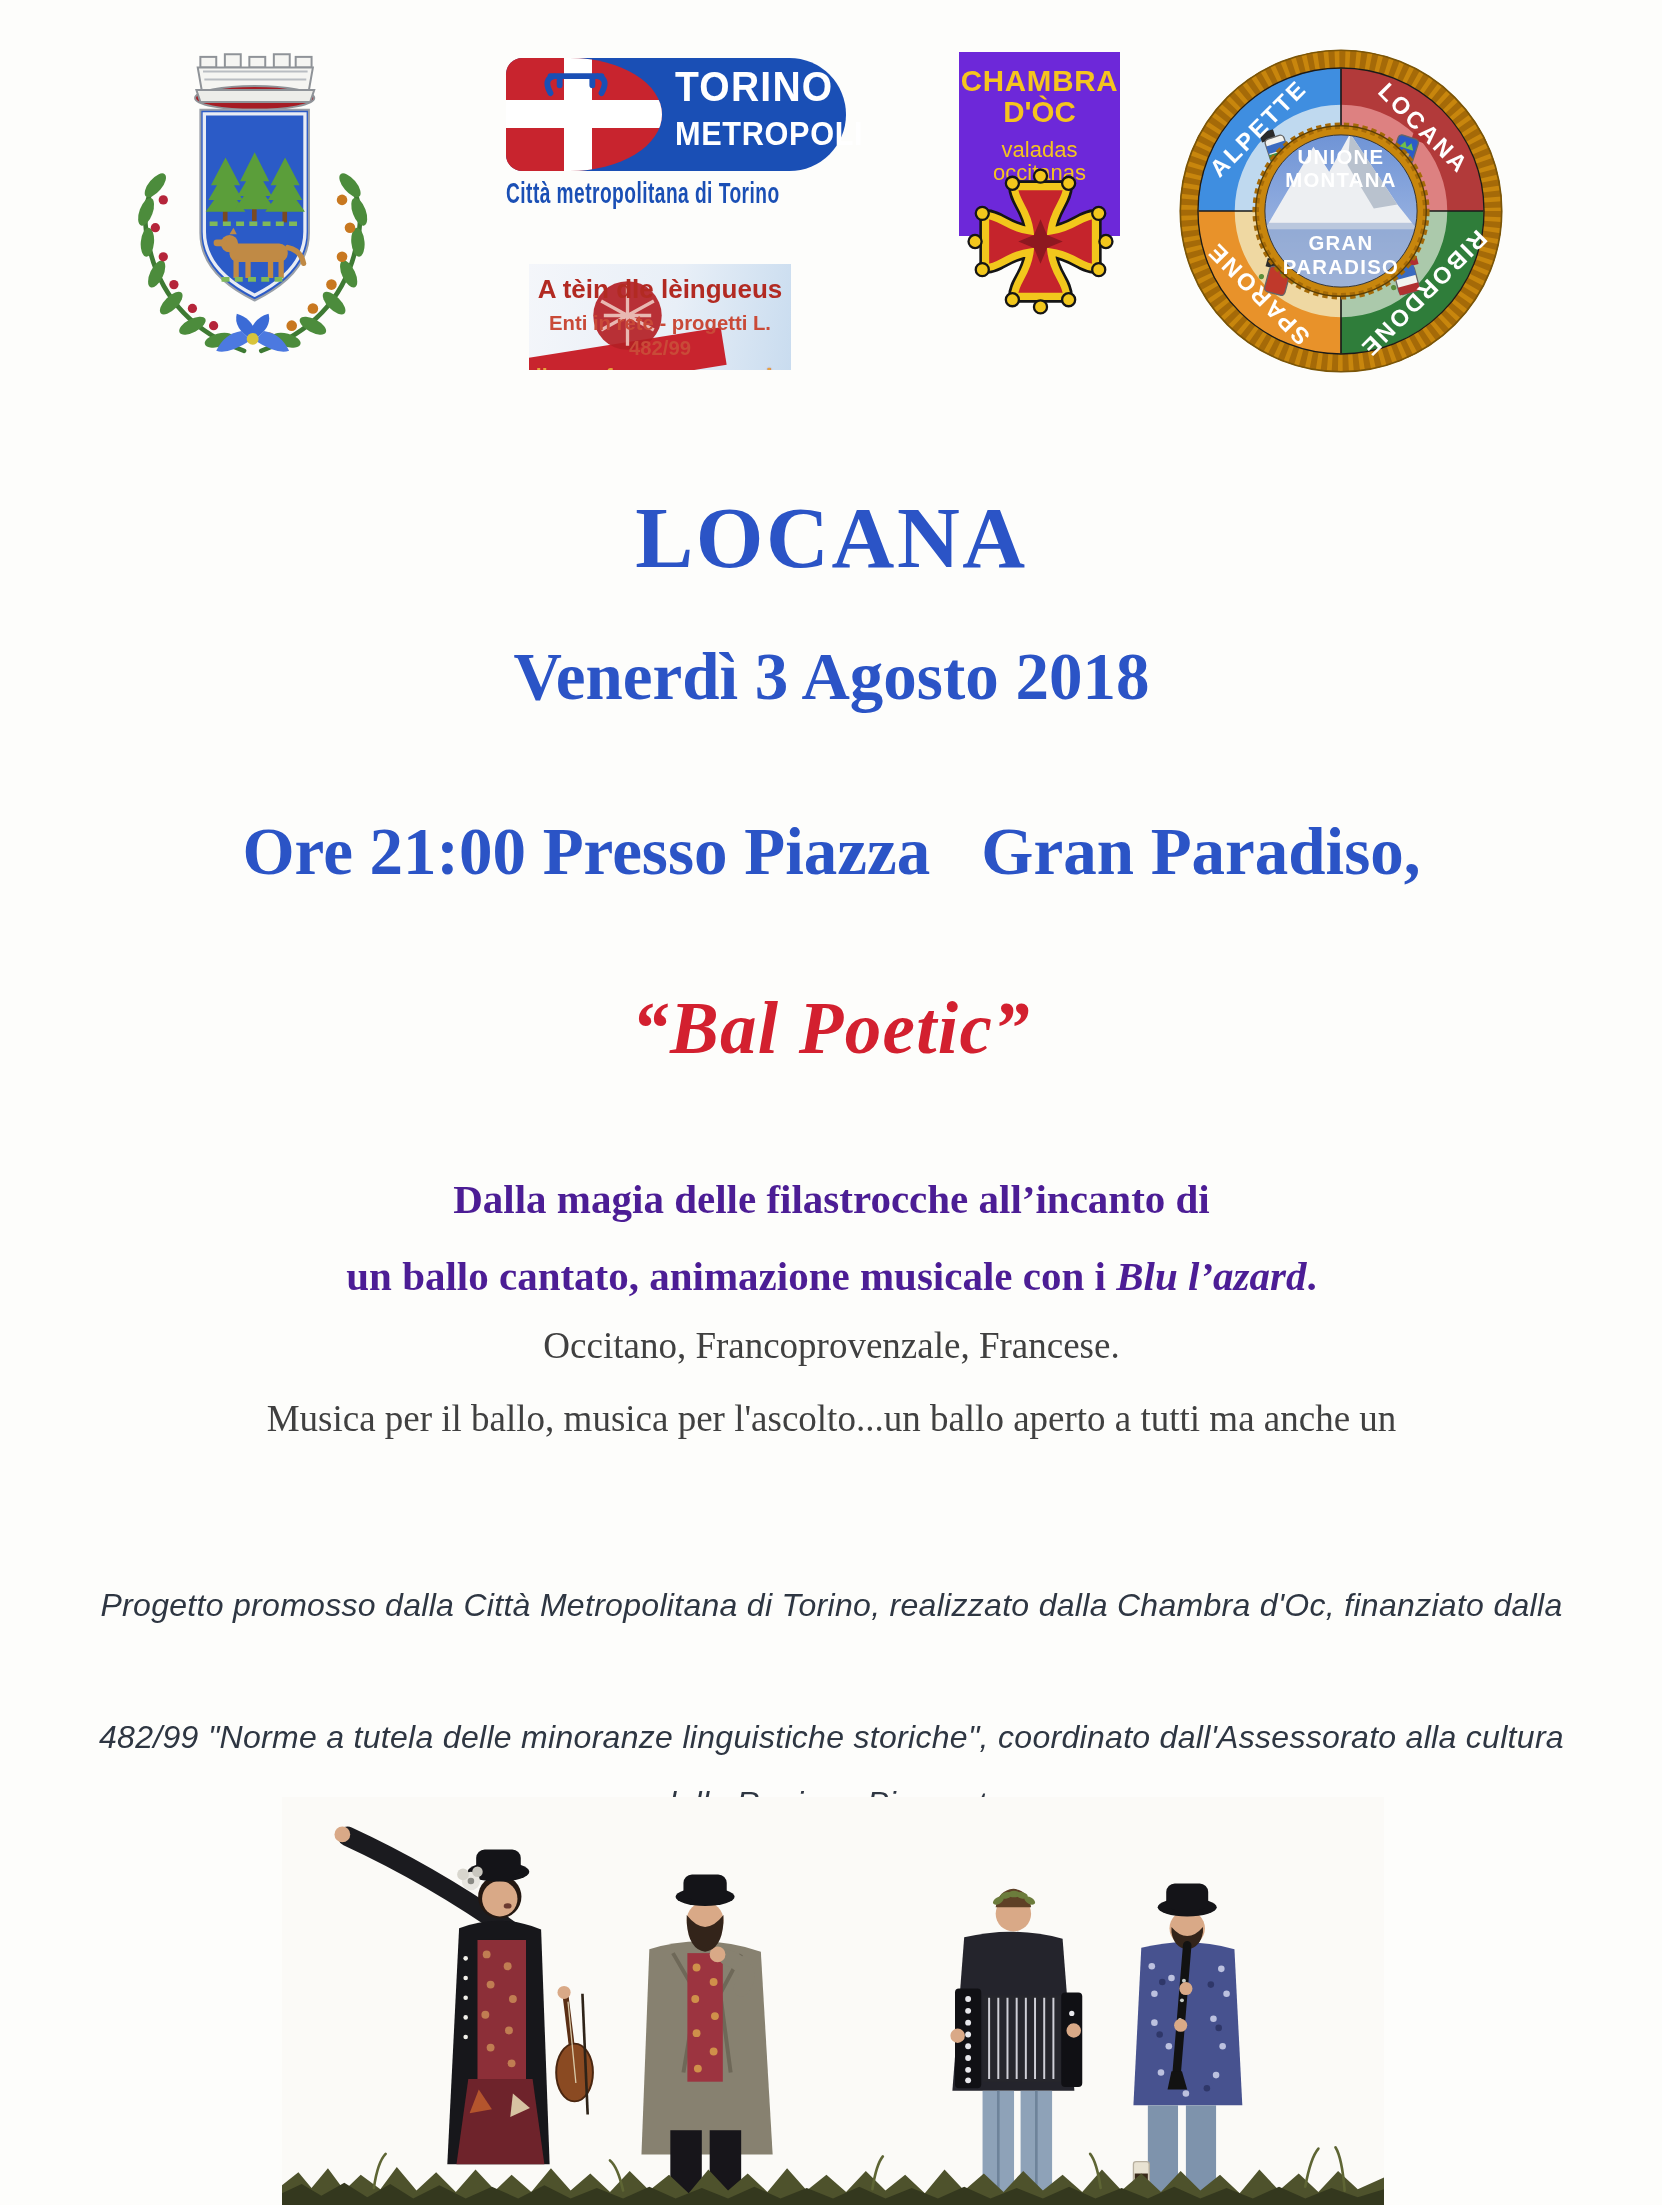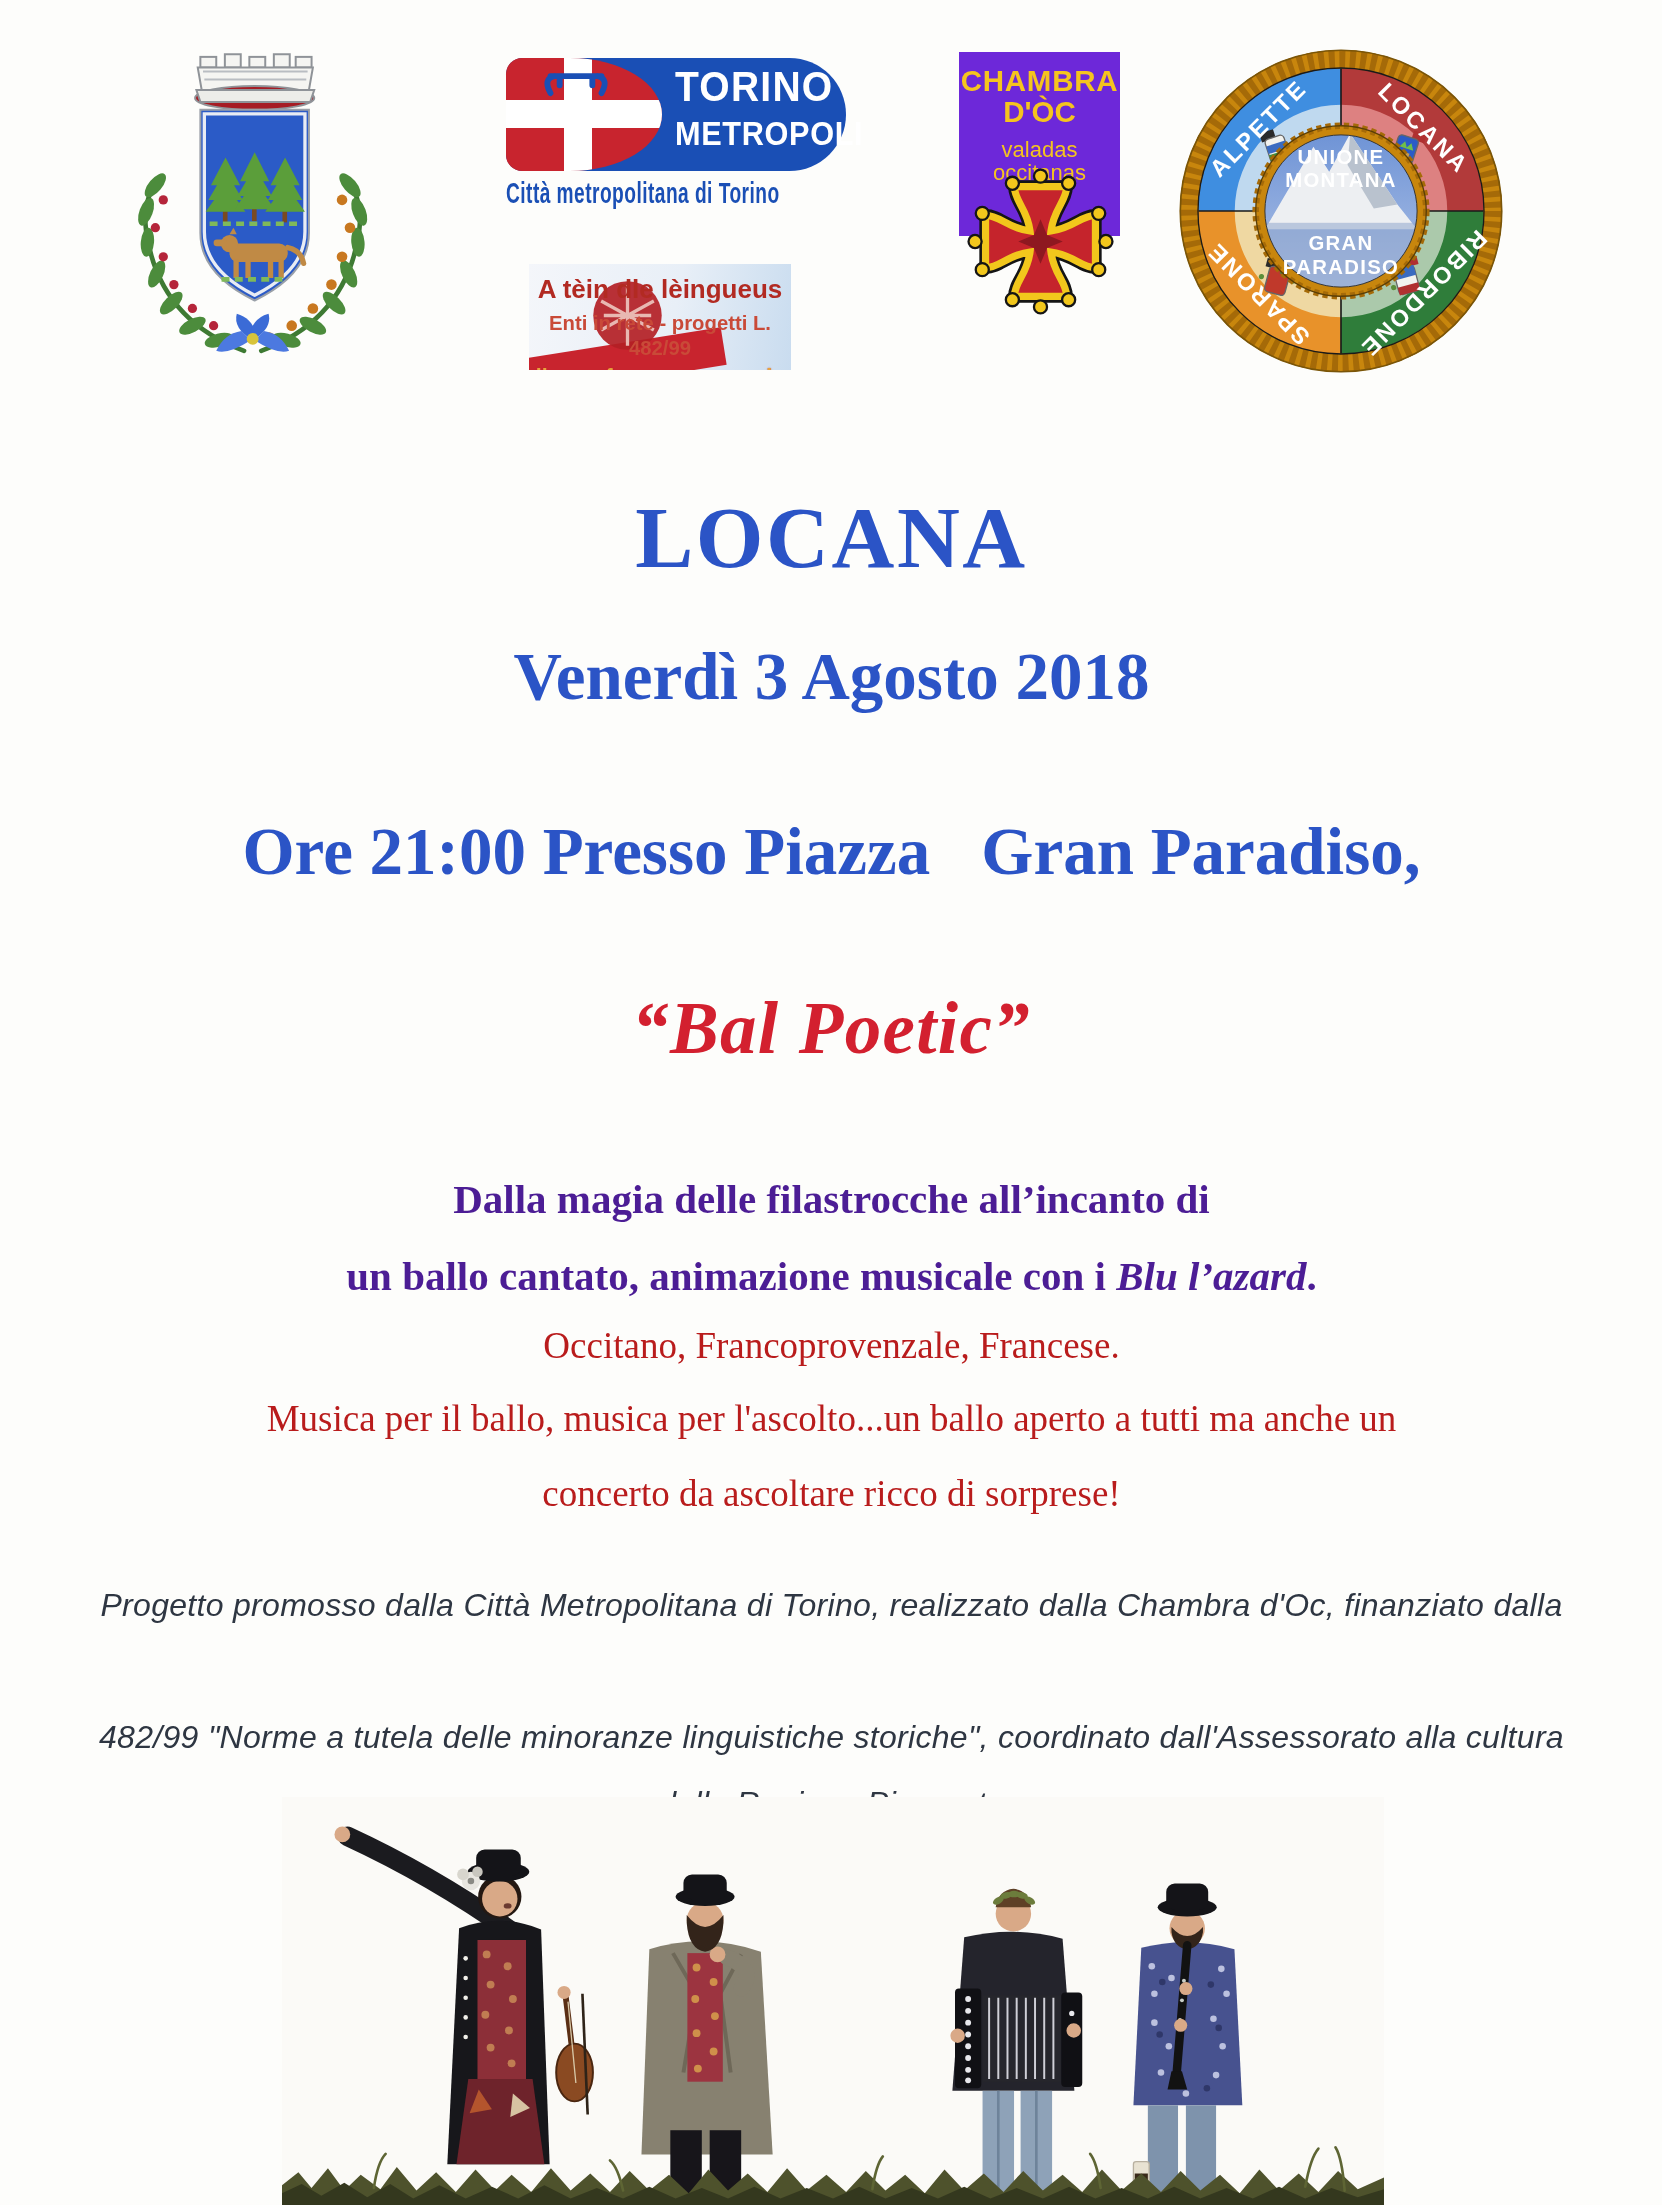--- a/index.html
+++ b/index.html
@@ -47,21 +47,21 @@
 
   
   .t-town{top:487px;font-size:87px;font-weight:bold;color:#2B54C6;letter-spacing:2.6px;}
   .t-date{top:638px;font-size:67px;font-weight:bold;color:#2B54C6;text-align:center;}
   .t-place{top:813px;font-size:67px;font-weight:bold;color:#2B54C6;white-space:nowrap;}
   .gap{display:inline-block;width:51px;}
   .t-show{top:987px;font-size:73px;font-weight:bold;font-style:italic;color:#D3202F;letter-spacing:1.3px;}
   .t-lead{font-size:41px;font-weight:bold;color:#4c1d95;}
   .t-lead1{top:1175px;}
   .t-lead2{top:1252px;}
-  .t-reg{font-size:37px;color:#b91c1c;}
+  .t-reg{font-size:37px;color:#404040;}
   .t-lang{top:1324px;}
   .t-body1{top:1397px;white-space:nowrap;}
   .t-body2{top:1472px;}
   .band-italic{font-style:italic;}
 
   .footer-line{font-family:"Liberation Sans","DejaVu Sans",sans-serif;font-style:italic;
     font-size:32px;color:#2E3642;white-space:nowrap;letter-spacing:0.3px;}
   .f1{top:1587px;} .f2{top:1654px;} .f3{top:1719px;} .f4{top:1785px;}
 
   .photo{left:282px;top:1797px;width:1102px;height:408px;}
@@ -304,21 +304,20 @@
   <div class="abs ctr t-town">LOCANA</div>
   <div class="abs ctr t-date">Venerdì 3 Agosto 2018</div>
   <div class="abs ctr t-place"><span>Ore 21:00 Presso Piazza</span><span class="gap"></span><span>Gran Paradiso,</span></div>
   <div class="abs ctr t-show">“Bal Poetic”</div>
 
   <div class="abs ctr t-lead t-lead1">Dalla magia delle filastrocche all’incanto di</div>
   <div class="abs ctr t-lead t-lead2"><span>un ballo cantato, animazione musicale con i </span><span class="band-italic">Blu l’azard</span><span>.</span></div>
 
   <div class="abs ctr t-reg t-lang">Occitano, Francoprovenzale, Francese.</div>
   <div class="abs ctr t-reg t-body1">Musica per il ballo, musica per l'ascolto...un ballo aperto a tutti ma anche un</div>
-  <div class="abs ctr t-reg t-body2">concerto da ascoltare ricco di sorprese!</div>
 
   <div class="abs ctr footer-line f1">Progetto promosso dalla Città Metropolitana di Torino, realizzato dalla Chambra d'Oc, finanziato dalla</div>
   <div class="abs ctr footer-line f3">482/99 "Norme a tutela delle minoranze linguistiche storiche", coordinato dall'Assessorato alla cultura</div>
   <div class="abs ctr footer-line f4">della Regione Piemonte</div>
 
   <div class="abs photo">
     <svg width="1102" height="408" viewBox="0 0 1680 622">
       <rect x="0" y="0" width="1680" height="622" fill="#FBFAF7"></rect>
 
       <g>

